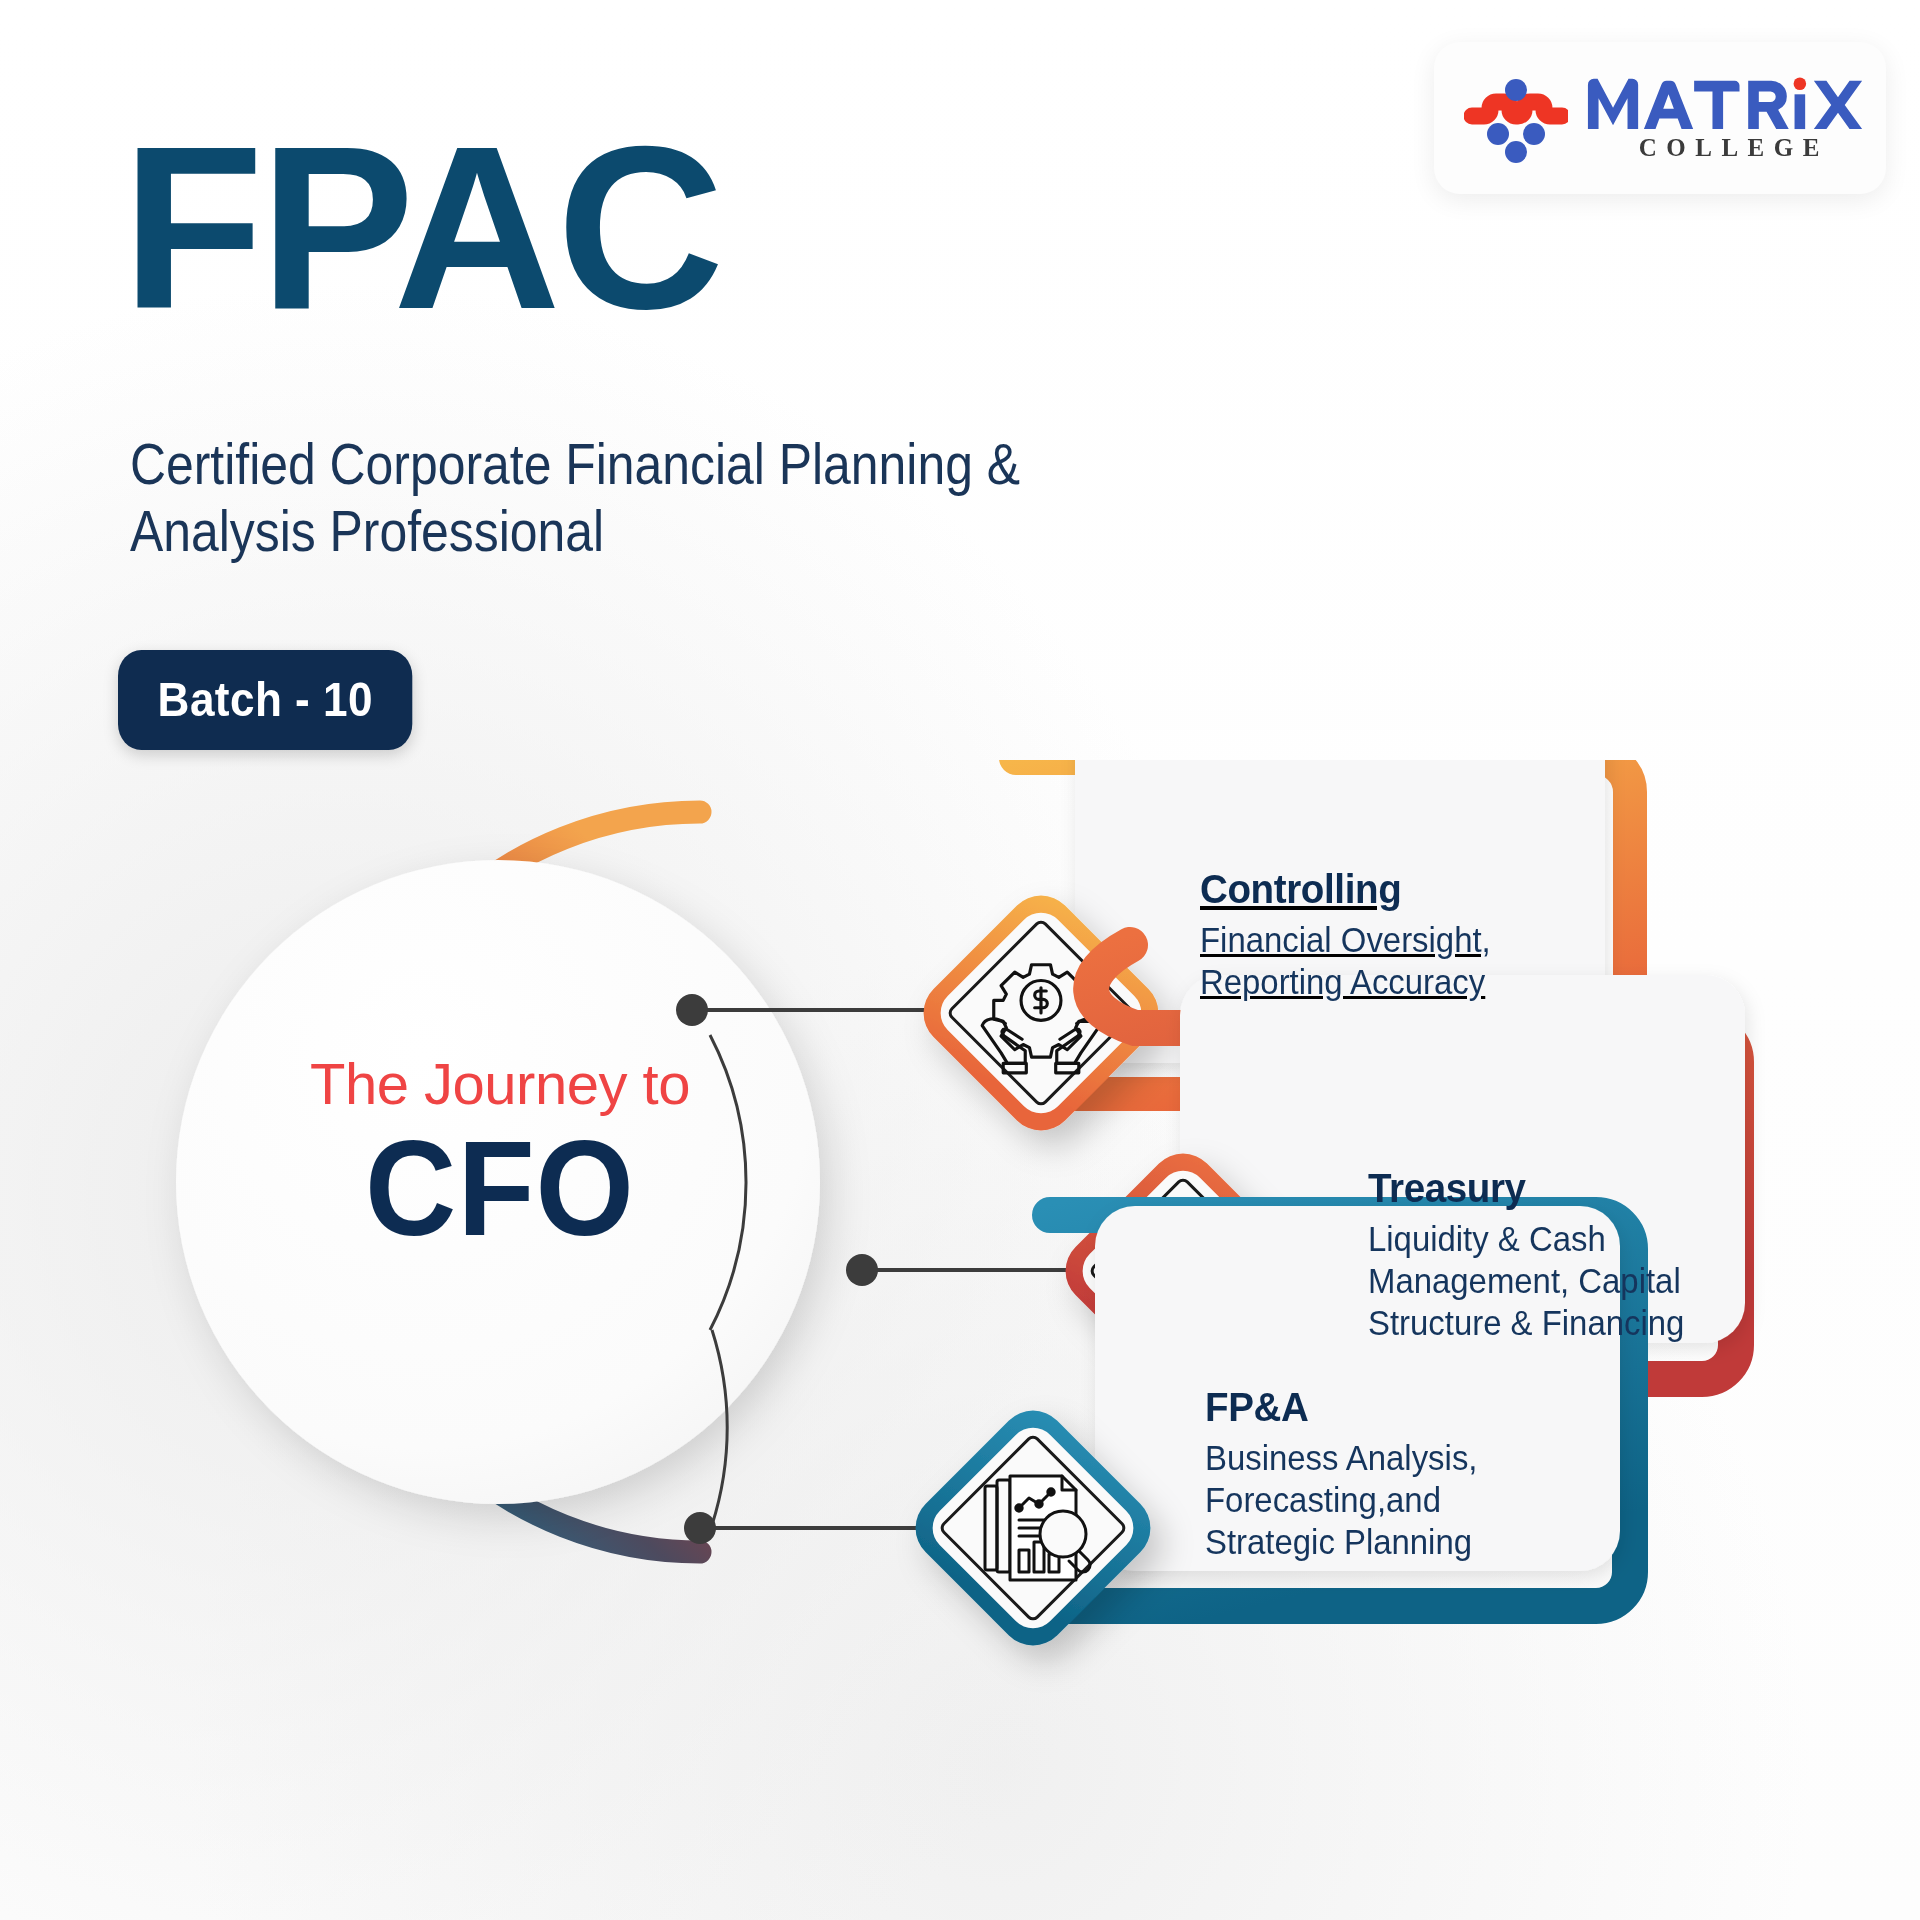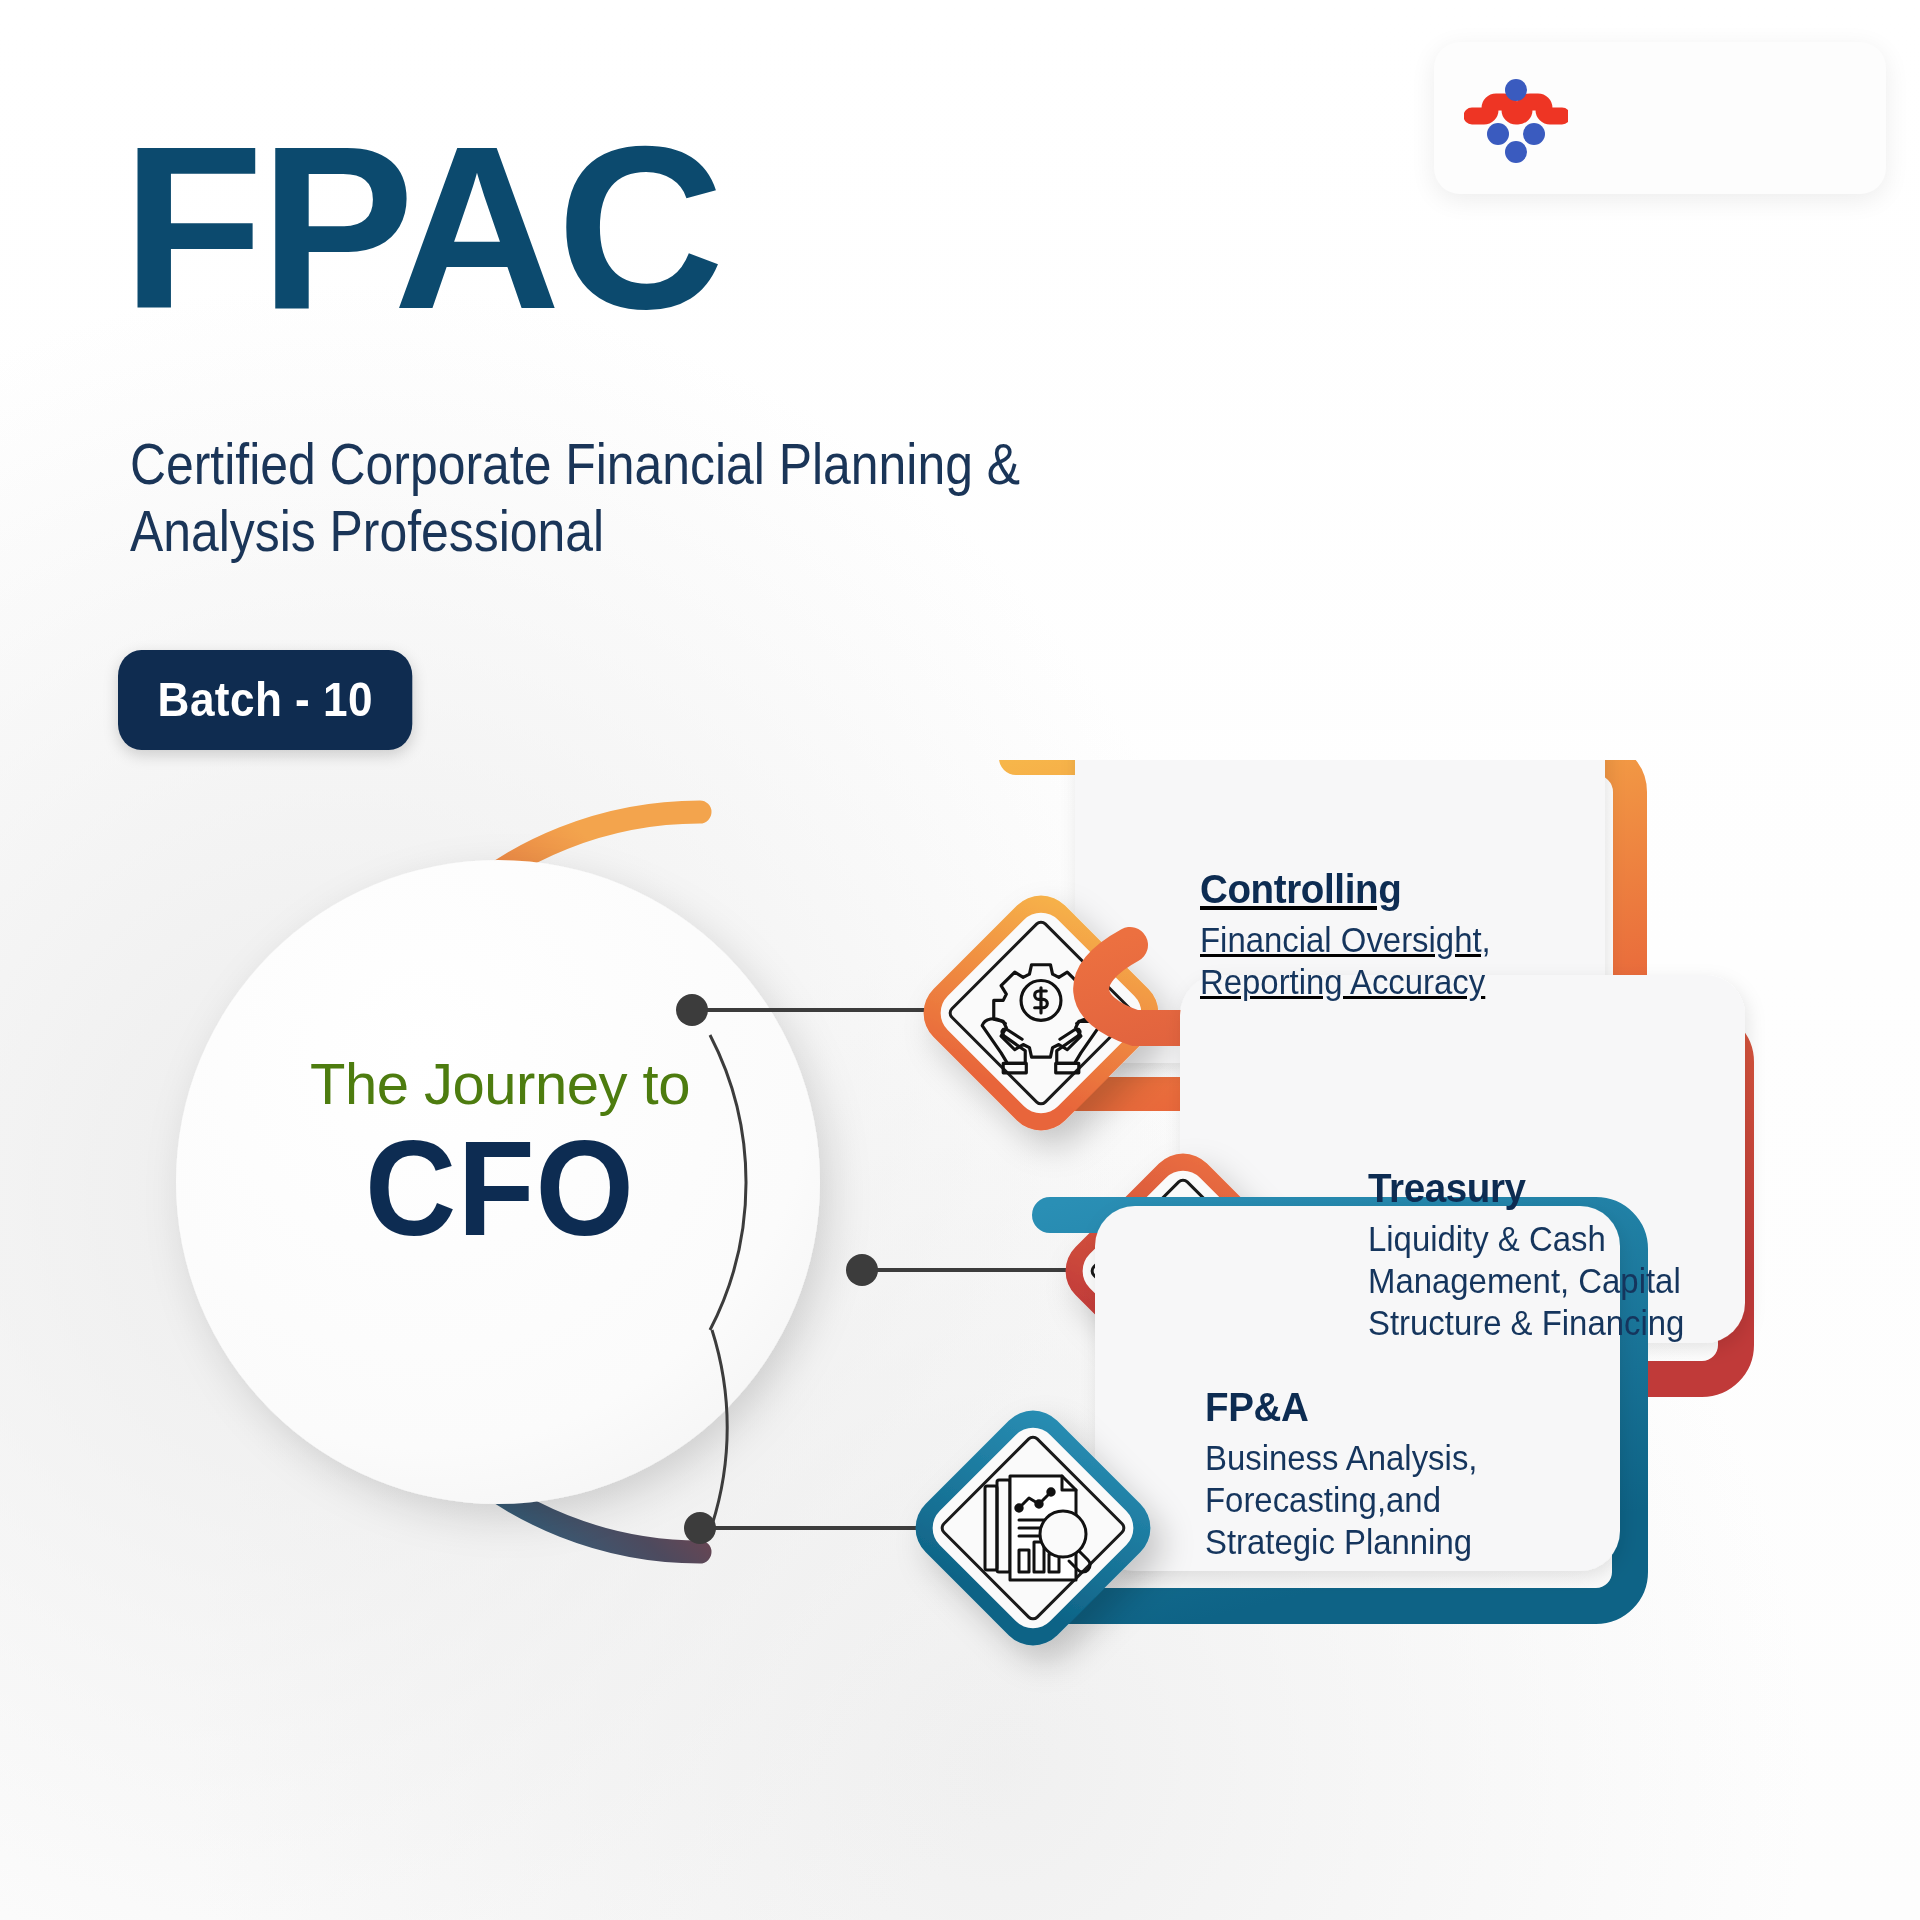--- a/index.html
+++ b/index.html
@@ -68,21 +68,21 @@
   
   .diagram{ position:absolute; left:0; top:760px; width:1920px; height:1000px; }
   .diagram svg{ position:absolute; left:0; top:0; }
 
   
   .hub-text{
     position:absolute; left:175px; top:1050px;
     width:650px; text-align:center; pointer-events:none;
   }
   .hub-small{
-    font-size:58px; color:#4d7c0f; font-weight:400; letter-spacing:-.5px;
+    font-size:58px; color:#ef4444; font-weight:400; letter-spacing:-.5px;
     font-family:"Liberation Sans", sans-serif;
   }
   .hub-big{
     font-size:136px; font-weight:700; color:#0d2c52; line-height:1.02;
     letter-spacing:1px; margin-top:2px;
     transform:scaleX(.93); font-family:"Liberation Sans", sans-serif;
   }
 
   
   .card-text{ position:absolute; }
@@ -104,20 +104,40 @@
 <div class="bg-wash"></div>
 
 <div class="logo-card">
   <svg class="logo-mark" viewBox="0 0 104 92">
     <path d="M8 44 h12 a6 6 0 0 0 6-6 v-2 a6 6 0 0 1 6-6 h8 a6 6 0 0 1 6 6 v2 a6 6 0 0 0 6 6 h2 a6 6 0 0 0 6-6 v-2 a6 6 0 0 1 6-6 h8 a6 6 0 0 1 6 6 v2 a6 6 0 0 0 6 6 h12" stroke="#ee3524" stroke-width="17" stroke-linecap="round" fill="none"></path>
     <circle cx="52" cy="18" r="11" fill="#3a5bbf"></circle>
     <circle cx="34" cy="62" r="11" fill="#3a5bbf"></circle>
     <circle cx="70" cy="62" r="11" fill="#3a5bbf"></circle>
     <circle cx="52" cy="80" r="11" fill="#3a5bbf"></circle>
   </svg>
+  <div class="logo-words">
+    <svg class="logo-matrix" viewBox="0 0 300 58">
+      <g fill="#3a5bbf">
+
+        <path d="M2 56 V10 a6 6 0 0 1 6-6 h4 l16 30 16-30 h4 a6 6 0 0 1 6 6 v46 h-11 V24 l-15 28 -15-28 v32 z"></path>
+
+        <path d="M60 56 l18-46 a6 6 0 0 1 6-4 h3 a6 6 0 0 1 6 4 l18 46 h-12 l-4-11 h-19 l-4 11 z M80 35 h11 l-5.5-15 z"></path>
+
+        <path d="M112 6 h42 a5 5 0 0 1 5 5 v6 h-17 v39 h-11 V17 h-19 z"></path>
+
+        <path d="M168 56 V6 h24 a16 16 0 0 1 16 16 a15 15 0 0 1 -9 14 l11 20 h-13 l-10-18 h-8 v18 z M179 17 v11 h12 a5.5 5.5 0 0 0 0-11 z"></path>
+
+        <rect x="216" y="20" width="11" height="36"></rect>
+
+        <path d="M236 6 h13 l12 17 12-17 h13 l-18 25 18 25 h-13 l-12-17 -12 17 h-13 l18-25 z"></path>
+      </g>
+      <circle cx="221.5" cy="9" r="6.5" fill="#ee3524"></circle>
+    </svg>
+    <div class="logo-college">COLLEGE</div>
+  </div>
 </div>
 
 <div class="headline">FPAC</div>
 <div class="subhead">
   <div>Certified  Corporate Financial Planning &amp;</div>
   <div>Analysis Professional</div>
 </div>
 <div class="batch-badge">Batch - 10</div>
 
 <div class="diagram">

